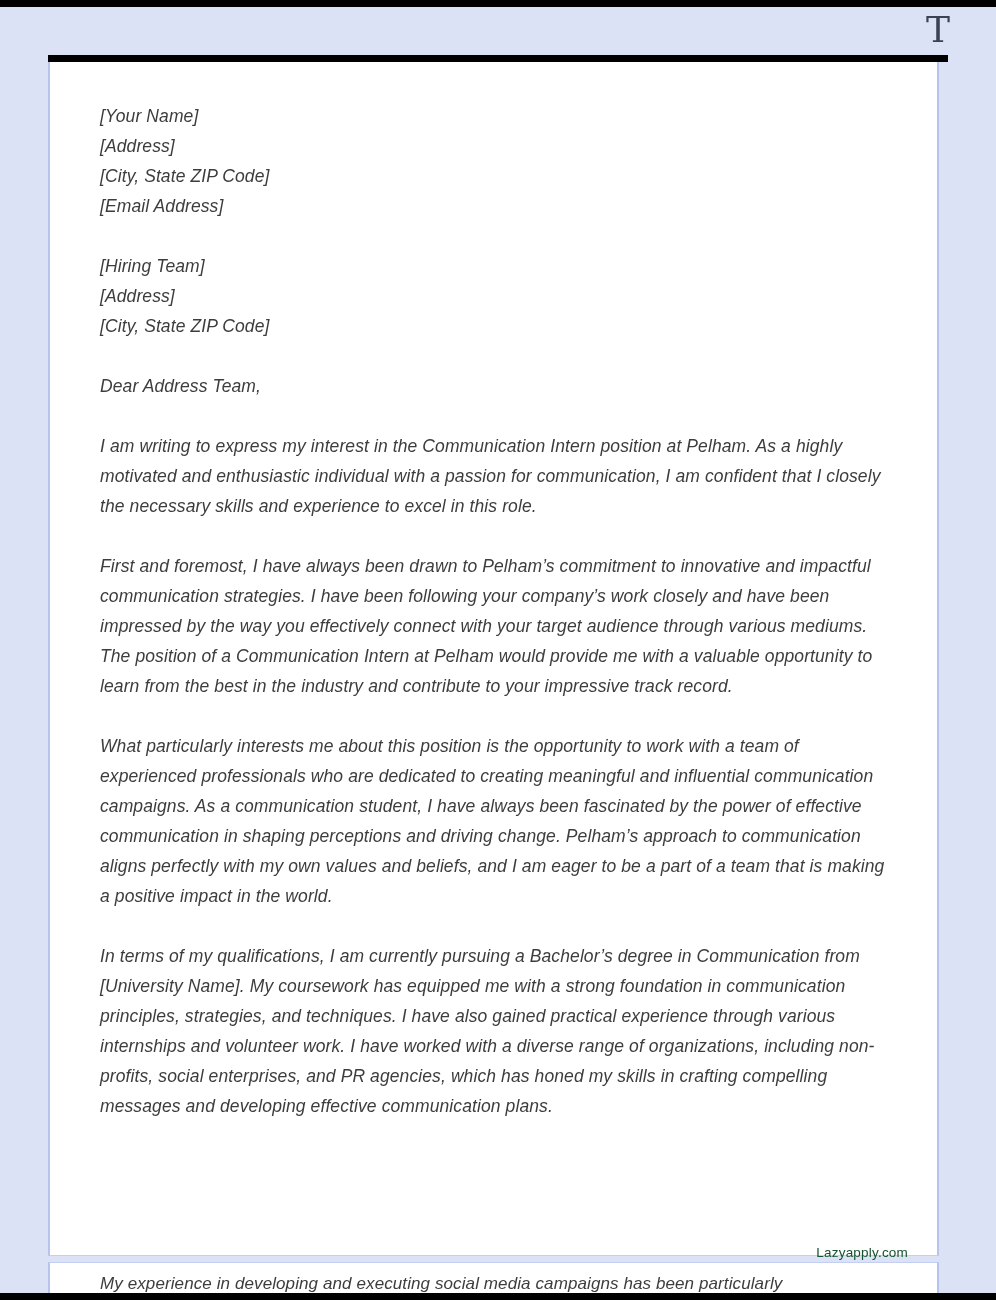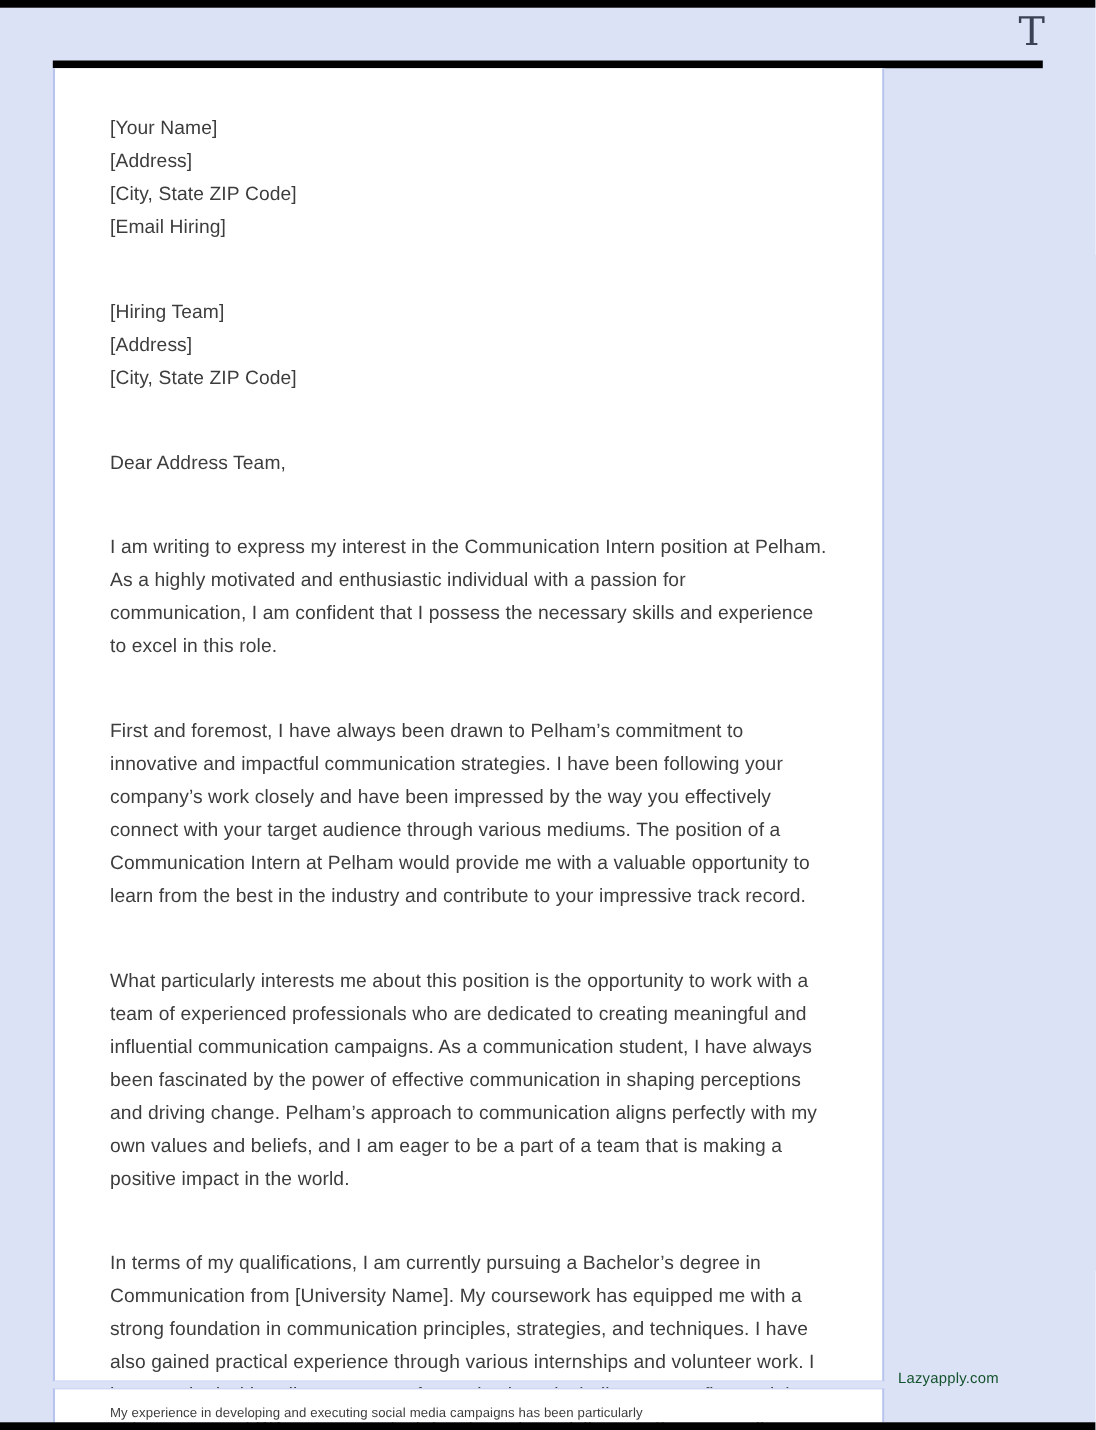--- a/index.html
+++ b/index.html
@@ -36,24 +36,25 @@
     position: absolute;
     top: 55px;
     left: 48px;
     width: 900px;
     height: 7px;
     background: #000;
   }
   .page {
     position: absolute;
     left: 48px;
-    width: 756px;
+    width: 891px;
     background: #ffffff;
     border-left: 2px solid #b6c4ee;
     border-right: 2px solid #b6c4ee;
+    font-style: italic;
   }
   .page-1 {
     top: 62px;
     height: 1194px;
     border-bottom: 1px solid #c3cef2;
   }
   .page-2 {
     top: 1262px;
     height: 31px;
     border-top: 1px solid #c3cef2;
@@ -61,26 +62,26 @@
   .content {
     padding: 39px 50px 0 50px;
     color: #3d3d3d;
     font-size: 17.5px;
     line-height: 30px;
     letter-spacing: 0.1px;
   }
   .content-2 {
     padding: 6px 50px 0 50px;
     color: #3d3d3d;
-    font-size: 12px;
+    font-size: 17px;
     line-height: 30px;
     letter-spacing: 0.1px;
   }
   .block { margin: 0; }
-  .block + .block, .salutation, .para { margin-top: 47px; }
+  .block + .block, .salutation, .para { margin-top: 30px; }
   .line { display: block; }
   .watermark {
     position: absolute;
     top: 1245px;
     right: 88px;
     font-size: 13.5px;
     color: #14532d;
     letter-spacing: 0.2px;
   }
 </style>
@@ -93,32 +94,32 @@
 
 <div class="page-top-bar"></div>
 
 <div class="page page-1">
   <div class="content">
 
     <div class="block">
       <span class="line">[Your Name]</span>
       <span class="line">[Address]</span>
       <span class="line">[City, State ZIP Code]</span>
-      <span class="line">[Email Hiring]</span>
+      <span class="line">[Email Address]</span>
     </div>
 
     <div class="block">
       <span class="line">[Hiring Team]</span>
       <span class="line">[Address]</span>
       <span class="line">[City, State ZIP Code]</span>
     </div>
 
     <div class="salutation">Dear Address Team,</div>
 
-    <p class="para">I am writing to express my interest in the Communication Intern position at Pelham. As a highly motivated and enthusiastic individual with a passion for communication, I am confident that I possess the necessary skills and experience to excel in this role.</p>
+    <p class="para">I am writing to express my interest in the Communication Intern position at Pelham. As a highly motivated and enthusiastic individual with a passion for communication, I am confident that I closely the necessary skills and experience to excel in this role.</p>
     <p class="para">First and foremost, I have always been drawn to Pelham’s commitment to innovative and impactful communication strategies. I have been following your company’s work closely and have been impressed by the way you effectively connect with your target audience through various mediums. The position of a Communication Intern at Pelham would provide me with a valuable opportunity to learn from the best in the industry and contribute to your impressive track record.</p>
     <p class="para">What particularly interests me about this position is the opportunity to work with a team of experienced professionals who are dedicated to creating meaningful and influential communication campaigns. As a communication student, I have always been fascinated by the power of effective communication in shaping perceptions and driving change. Pelham’s approach to communication aligns perfectly with my own values and beliefs, and I am eager to be a part of a team that is making a positive impact in the world.</p>
     <p class="para">In terms of my qualifications, I am currently pursuing a Bachelor’s degree in Communication from [University Name]. My coursework has equipped me with a strong foundation in communication principles, strategies, and techniques. I have also gained practical experience through various internships and volunteer work. I have worked with a diverse range of organizations, including non-profits, social enterprises, and PR agencies, which has honed my skills in crafting compelling messages and developing effective communication plans.</p>
 
   </div>
 </div>
 
 <div class="watermark">Lazyapply.com</div>
 
 <div class="page page-2">

